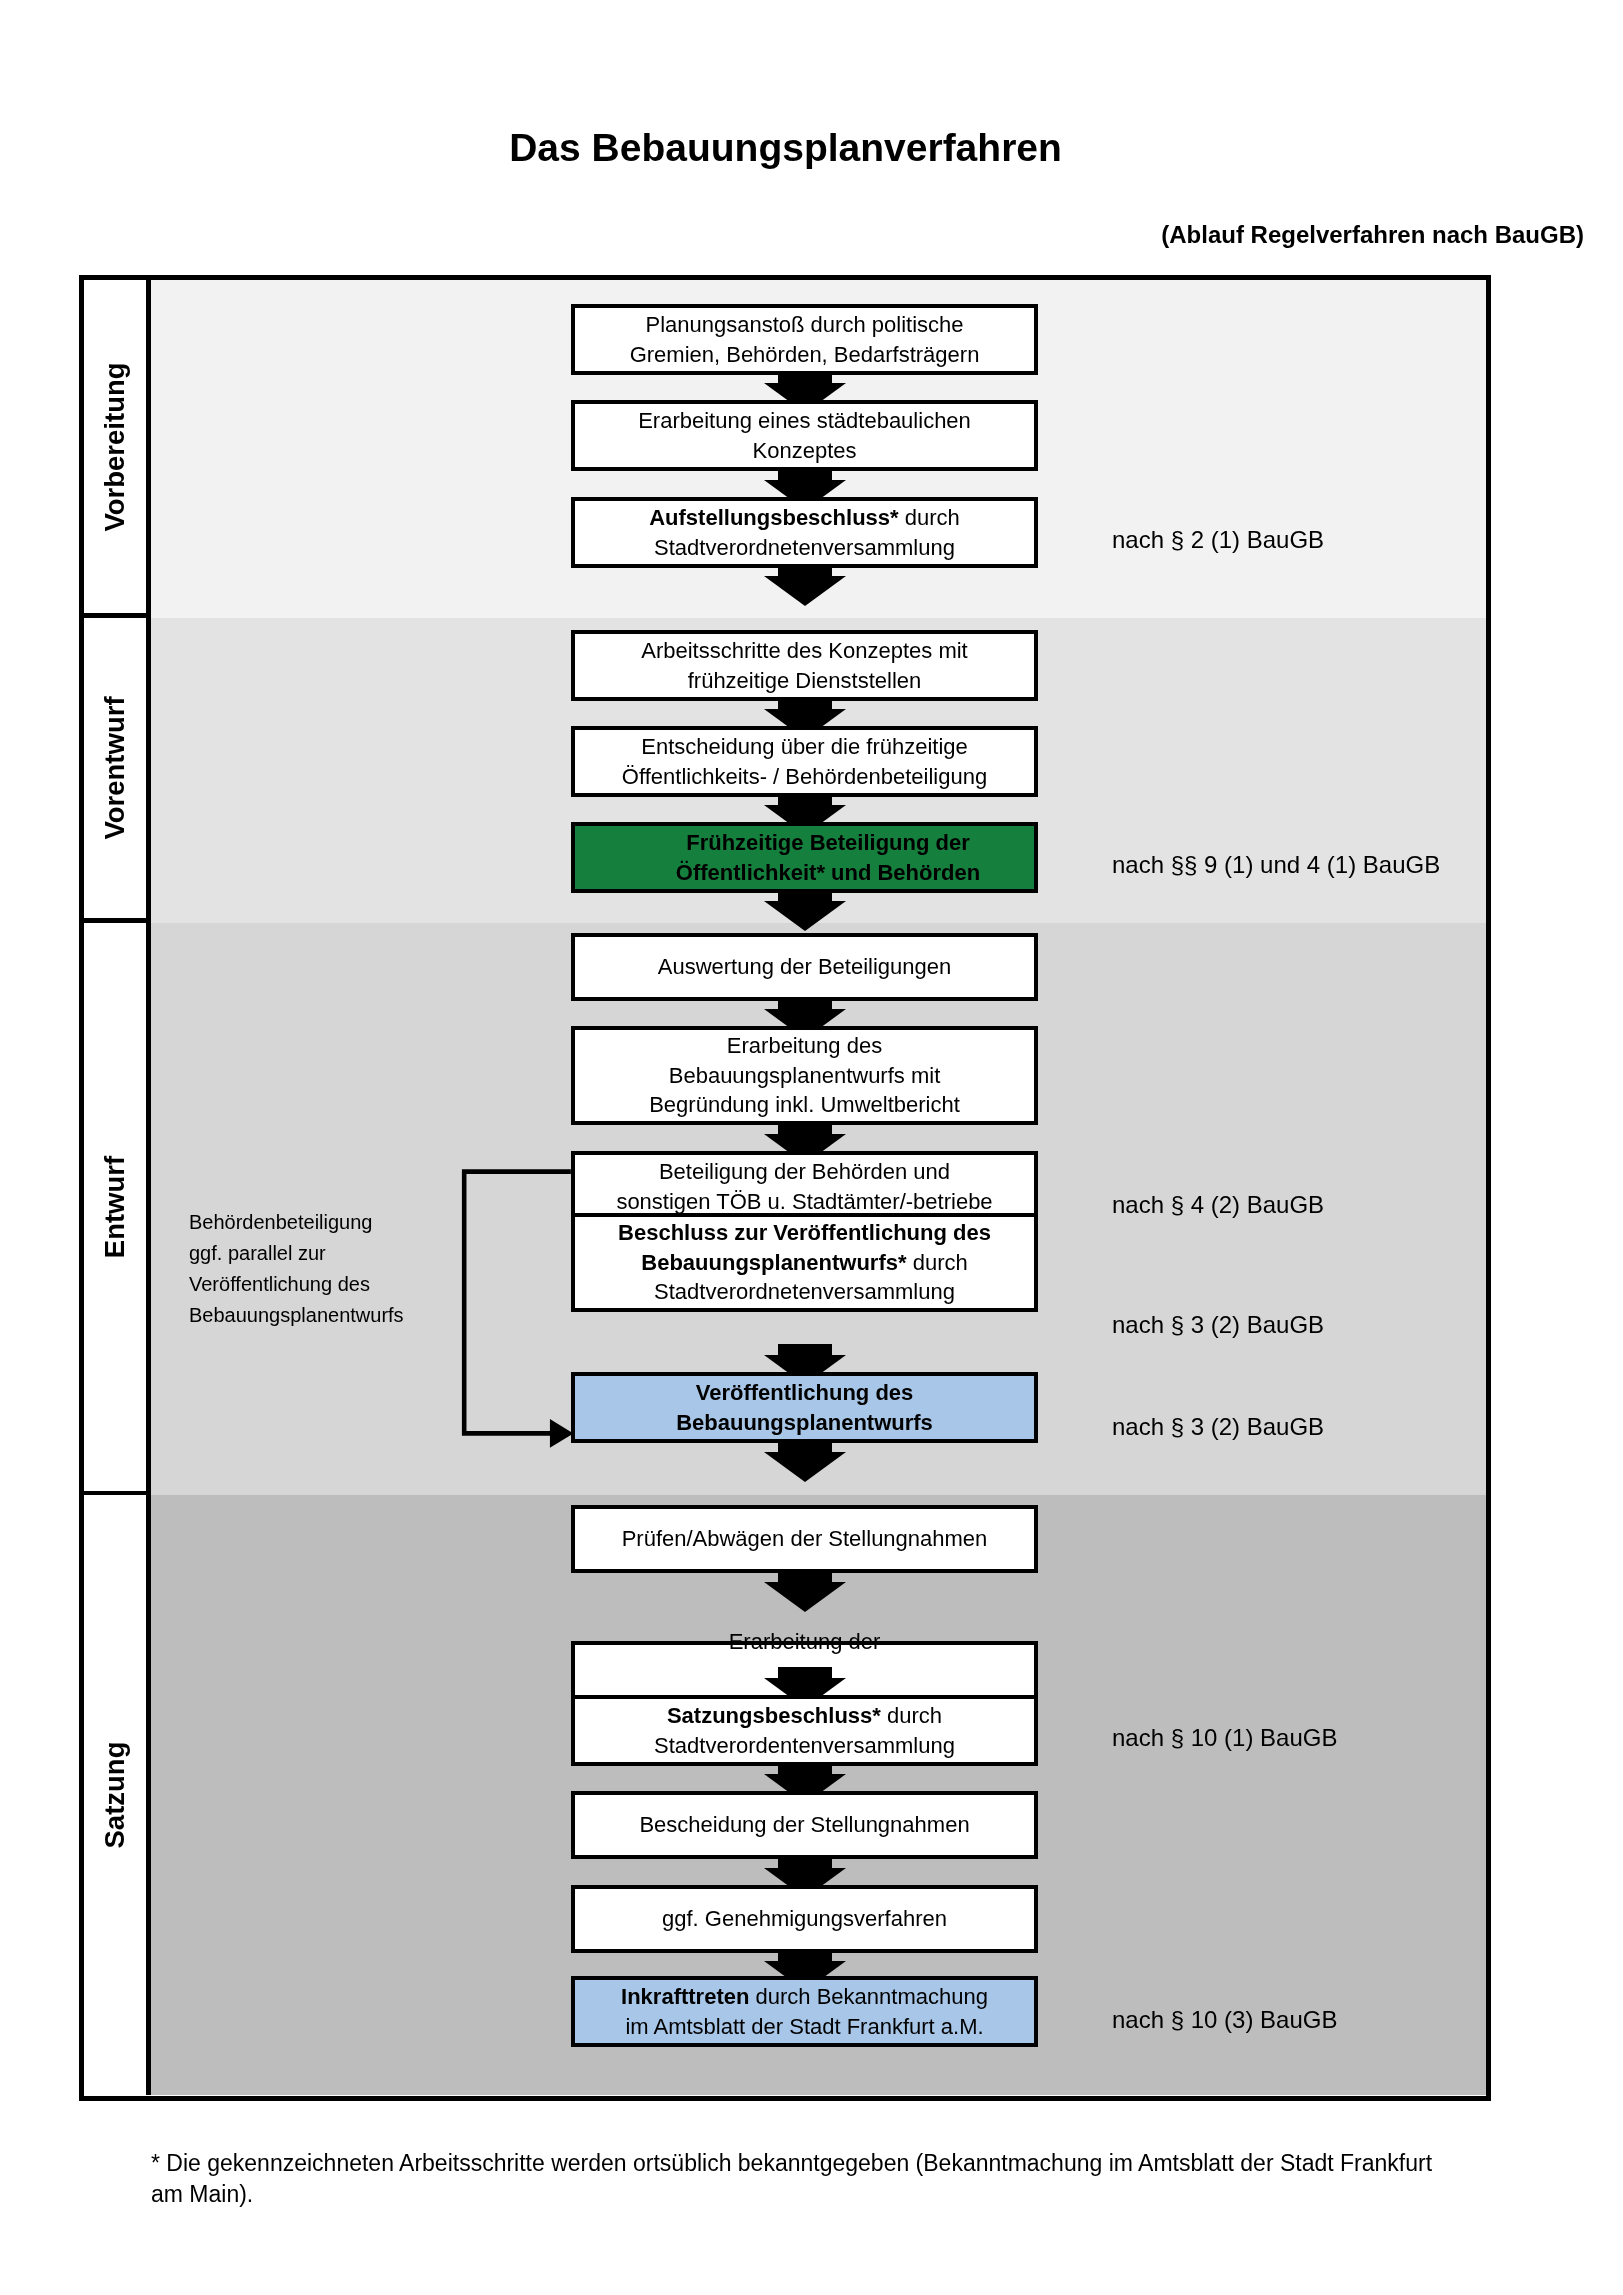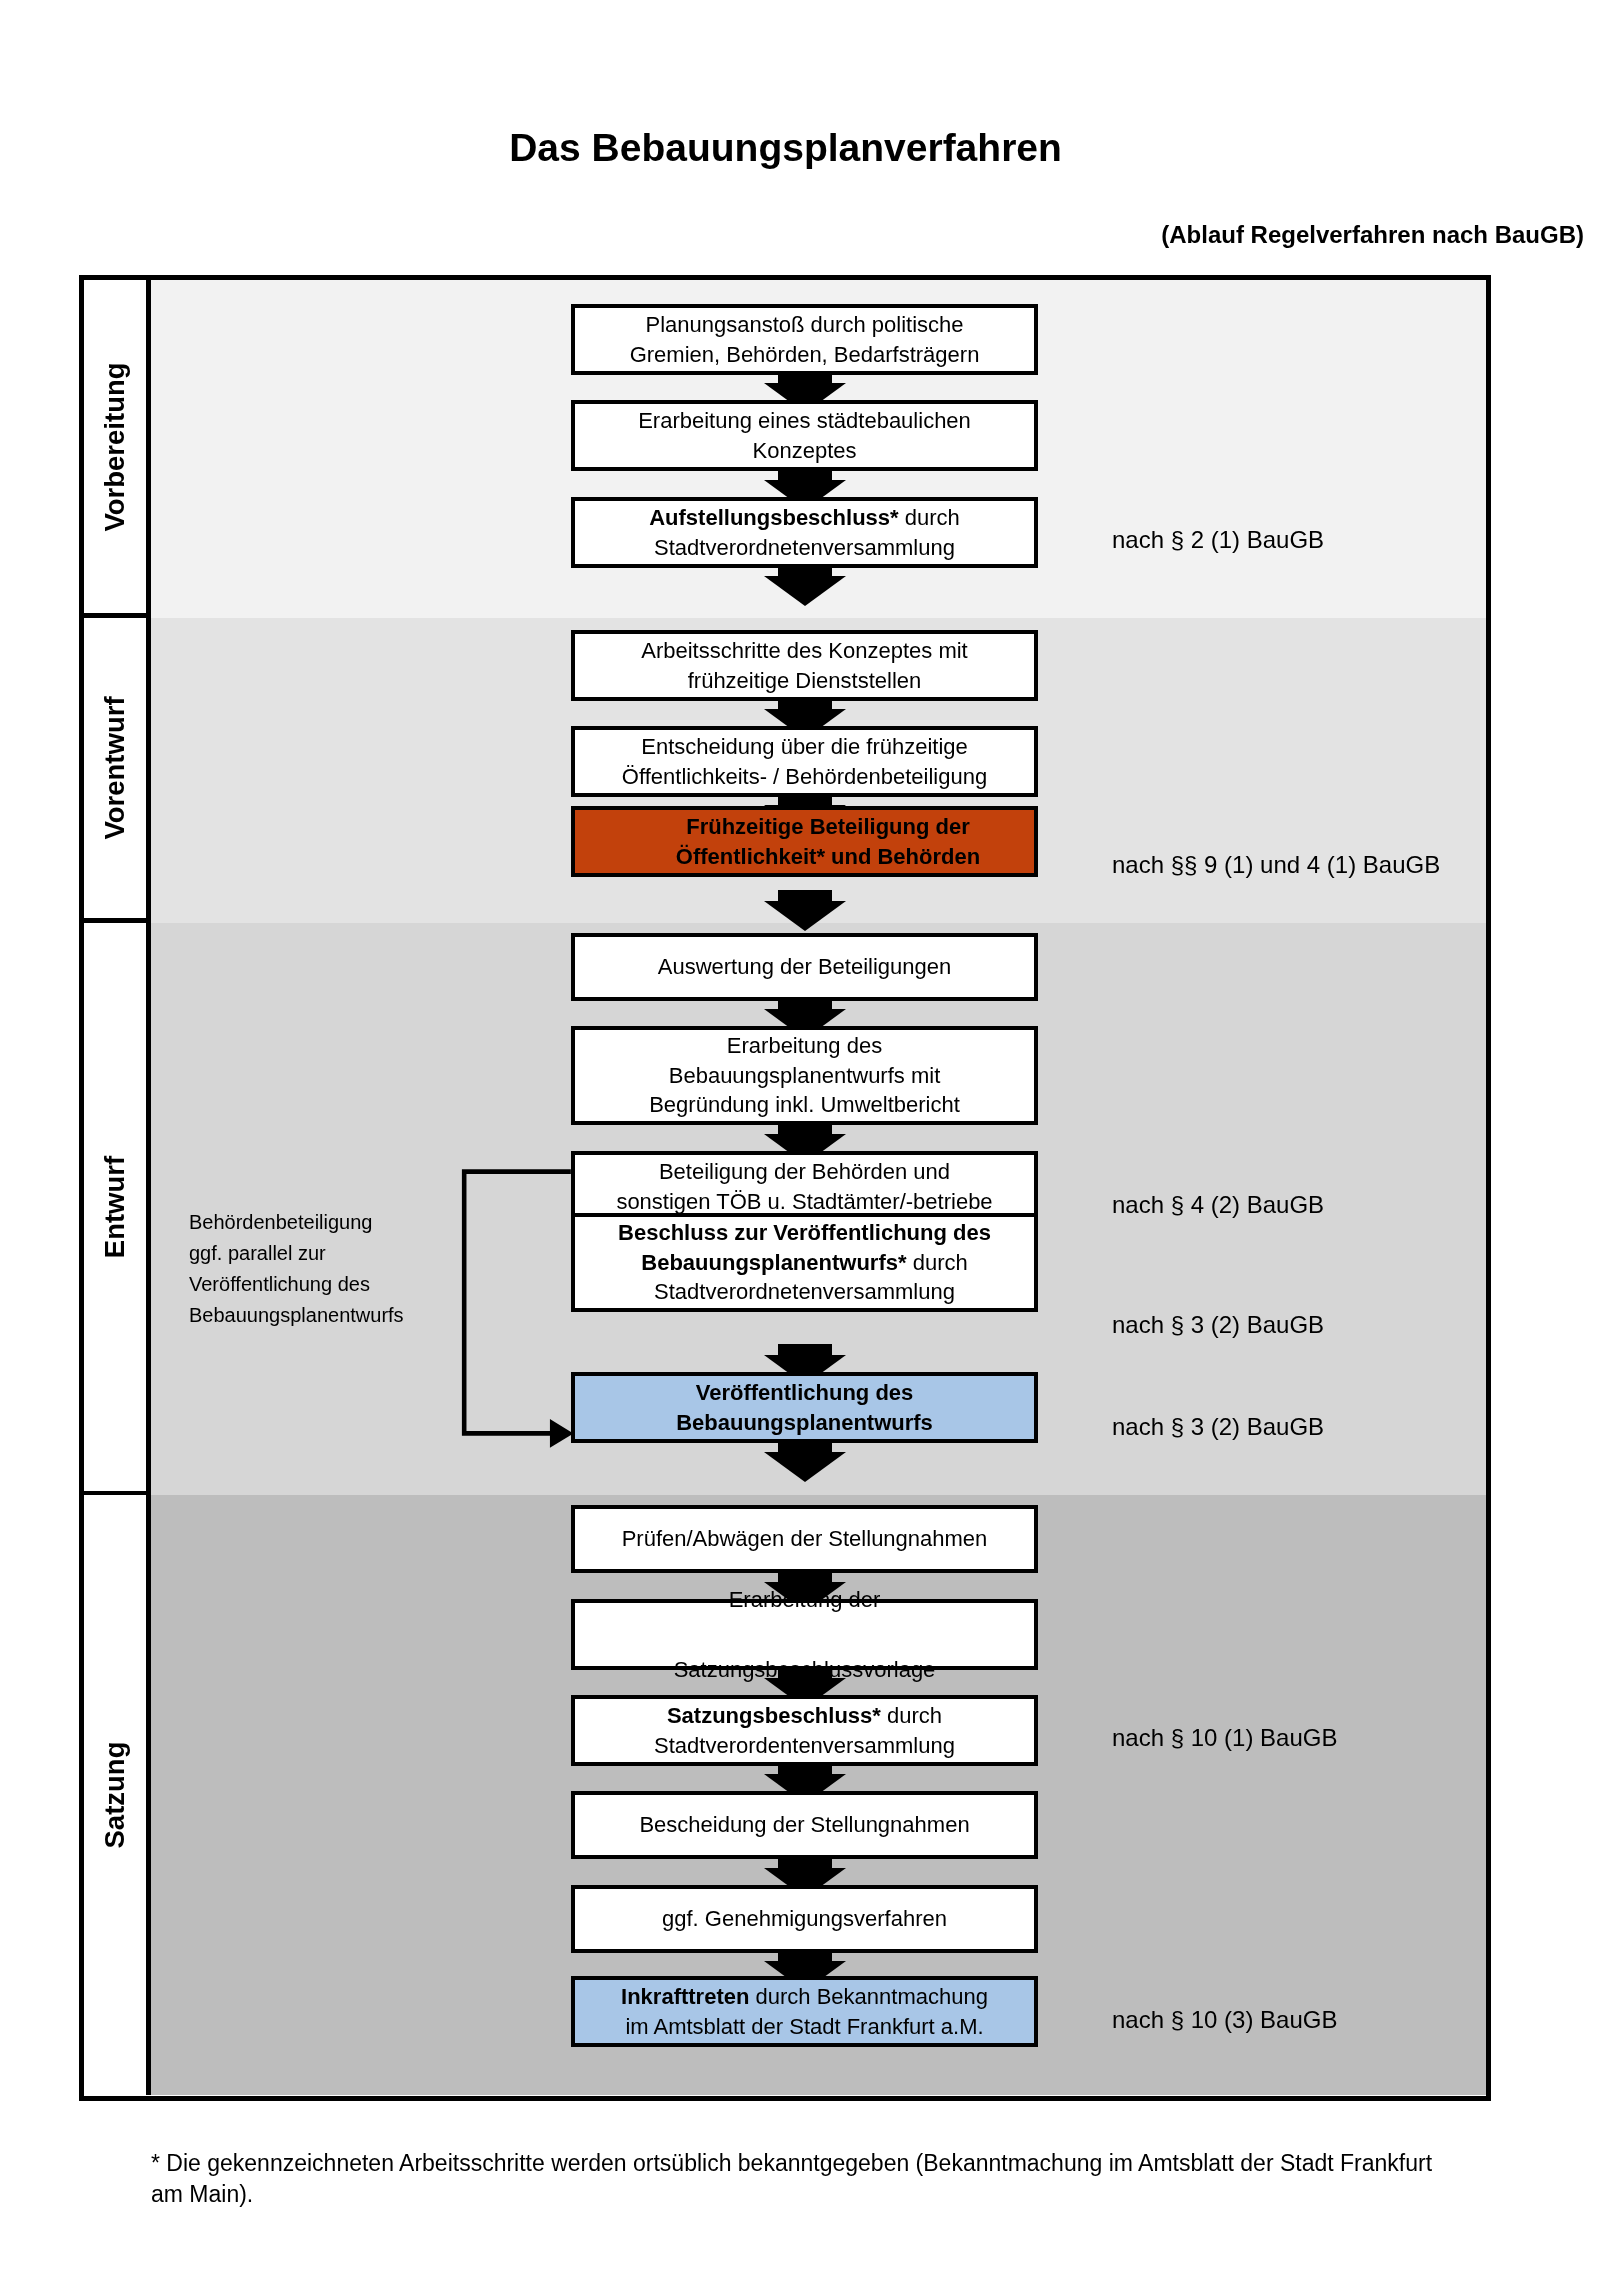--- a/index.html
+++ b/index.html
@@ -133,21 +133,21 @@
           <div class="head"></div>
         </div>
         <div class="flow-box" style="top: 446px; height: 71px;">
           <span class="ln"><span>Entscheidung über die frühzeitige</span></span>
           <span class="ln"><span>Öffentlichkeits- / Behördenbeteiligung</span></span>
         </div>
         <div class="arrow" style="left: 680px; top: 514px;">
           <div class="stem"></div>
           <div class="head"></div>
         </div>
-        <div class="flow-box" style="top: 526px; height: 71px; background: #c2410c; padding-left: 47px;">
+        <div class="flow-box" style="top: 542px; height: 71px; background: #15803d; padding-left: 47px;">
           <span class="ln"><span class="b">Frühzeitige Beteiligung der</span></span>
           <span class="ln"><span class="b">Öffentlichkeit* und Behörden</span></span>
         </div>
         <div class="arrow" style="left: 680px; top: 610px;">
           <div class="stem"></div>
           <div class="head"></div>
         </div>
         <div class="law-ref" style="top: 572px;">nach §§ 9 (1) und 4 (1) BauGB</div>
         <div class="flow-box" style="top: 653px; height: 68px;">
           <span class="ln"><span>Auswertung der Beteiligungen</span></span>
@@ -193,21 +193,21 @@
           <div class="head"></div>
         </div>
         <div class="law-ref" style="top: 1134px;">nach § 3 (2) BauGB</div>
         <div class="flow-box" style="top: 1225px; height: 68px;">
           <span class="ln"><span>Prüfen/Abwägen der Stellungnahmen</span></span>
         </div>
         <div class="arrow" style="left: 680px; top: 1291px;">
           <div class="stem"></div>
           <div class="head"></div>
         </div>
-        <div class="flow-box" style="top: 1319px; height: 71px; gap: 40px;">
+        <div class="flow-box" style="top: 1361px; height: 71px; gap: 40px;">
           <span class="ln"><span>Erarbeitung der</span></span>
           <span class="ln"><span>Satzungsbeschlussvorlage</span></span>
         </div>
         <div class="arrow" style="left: 680px; top: 1387px;">
           <div class="stem"></div>
           <div class="head"></div>
         </div>
         <div class="flow-box" style="top: 1415px; height: 71px;">
           <span class="ln"><span class="b">Satzungsbeschluss*</span><span> durch</span></span>
           <span class="ln"><span>Stadtverordentenversammlung</span></span>

